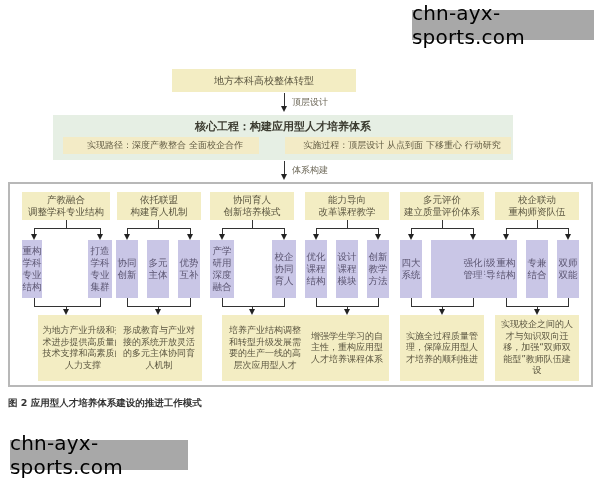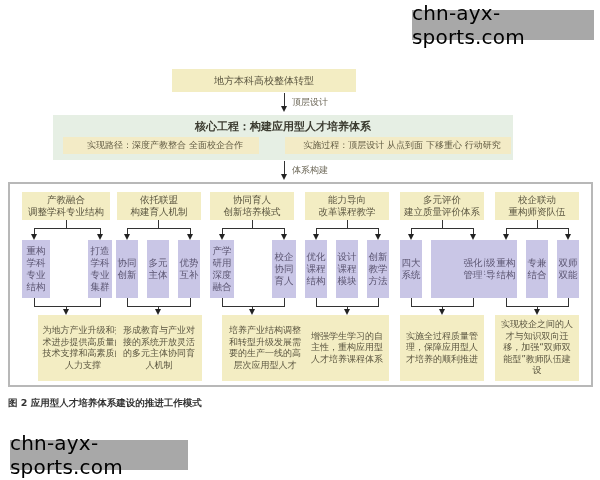--- a/index.html
+++ b/index.html
@@ -63,21 +63,21 @@
   <div class="col-head beige" style="left:12px; width:88px;">
     <div>产教融合</div>
     <div>调整学科专业结构</div>
   </div>
   <div class="line" style="left:56px; top:36px; width:1px; height:8px;"></div>
   <div class="line" style="left:24px; top:44px; width:66px; height:1px;"></div>
   <div class="line" style="left:24px; top:44px; width:1px; height:8px;"></div>
   <div class="line" style="left:90px; top:44px; width:1px; height:8px;"></div>
   <div class="arrow-head" style="left:21px; top:50px;"></div>
   <div class="arrow-head" style="left:87px; top:50px;"></div>
-  <div class="leaf lilac" style="left:12px; width:28px;">
+  <div class="leaf lilac" style="left:12px; width:20px;">
       <span>重构学科专业结构</span>
     </div>
   <div class="leaf lilac" style="left:78px; width:24px;">
       <span>打造学科专业集群</span>
     </div>
   <div class="line" style="left:24px; top:114px; width:1px; height:8px;"></div>
   <div class="line" style="left:90px; top:114px; width:1px; height:8px;"></div>
   <div class="line" style="left:24px; top:122px; width:67px; height:1px;"></div>
   <div class="line" style="left:56px; top:122px; width:1px; height:4px;"></div>
   <div class="arrow-head" style="left:53px; top:125px;"></div>

